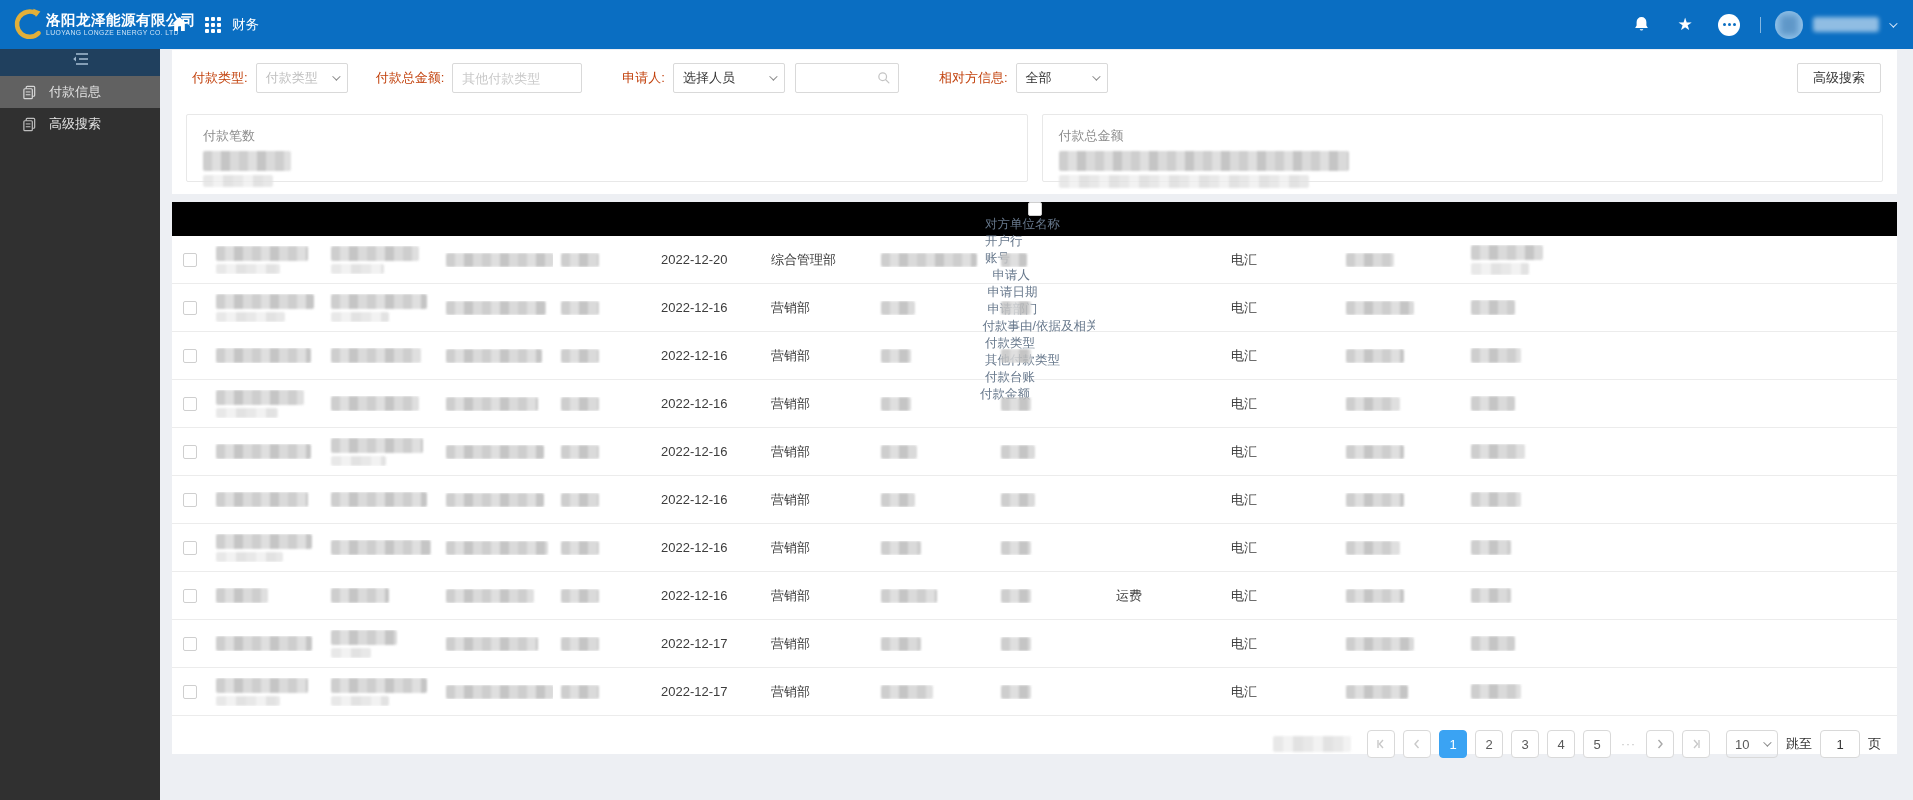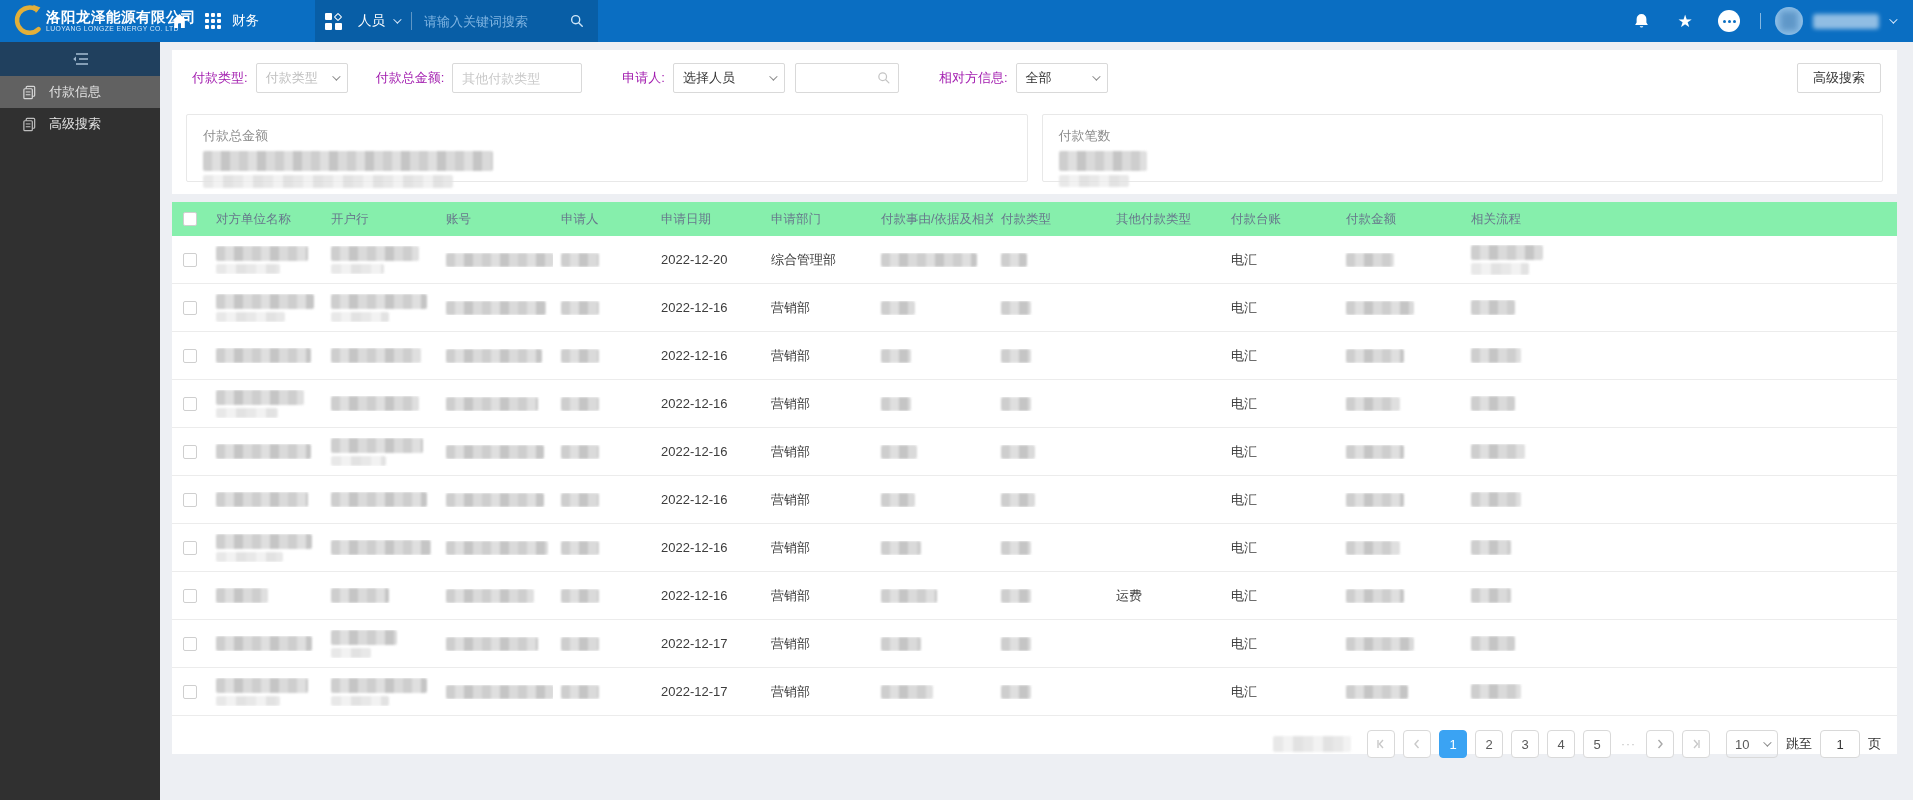--- a/index.html
+++ b/index.html
@@ -1,19 +1,19 @@
 <!DOCTYPE html>
 <html><head>
 <meta charset="utf-8">
 <style>
   * { margin:0; padding:0; box-sizing:border-box; }
   html,body { width:1913px; height:800px; overflow:hidden; font-family:"Liberation Sans","DejaVu Sans",sans-serif; background:#edeff3; }
 
   
-  .nav { position:absolute; top:0; left:0; width:1913px; height:42px; background:#0a6ec2; display:flex; align-items:center; color:#fff; z-index:10; }
+  .nav { position:absolute; top:0; left:0; width:1913px; height:49px; background:#0a6ec2; display:flex; align-items:center; color:#fff; z-index:10; }
   .logo-wrap { display:flex; align-items:center; padding-left:8px; width:162px; }
   .logo-svg { width:36px; height:36px; flex:none; }
   .co { line-height:1.05; margin-left:2px; }
   .co-cn { font-size:14.5px; font-weight:bold; letter-spacing:.5px; white-space:nowrap; }
   .co-en { font-size:6.8px; color:#cfe4f6; letter-spacing:.4px; white-space:nowrap; }
   .nav-ico { display:flex; align-items:center; justify-content:center; width:34px; height:42px; cursor:pointer; }
   .grid9 { display:inline-grid; grid-template-columns:repeat(3,4px); grid-gap:2px; }
   .grid9 i { width:4px; height:4px; background:#fff; border-radius:1px; }
   .nav-app-label { font-size:13.5px; margin:0 14px 0 2px; }
   .nav-sub { display:flex; align-items:center; height:42px; background:rgba(0,0,0,.14); margin-left:42px; padding:0 14px 0 10px; }
@@ -45,42 +45,42 @@
 
   
   .content { position:absolute; top:42px; left:160px; width:1753px; height:758px; }
   .panelA { margin:8px 16px 0 12px; background:#fff; }
   .title-row { height:50px; display:flex; align-items:center; padding:0 20px; border-bottom:1px solid #efefef; position:relative; }
   .title-ico { width:30px; height:30px; border-radius:50%; background:#a93cad; display:flex; align-items:center; justify-content:center; margin-right:12px; }
   .page-title { font-size:15px; color:#333; font-weight:bold; letter-spacing:.5px; }
   .list-ico { position:absolute; right:20px; top:14px; cursor:pointer; }
 
   .filter-row { display:flex; align-items:center; padding:13px 16px 13px 20px; position:relative; }
-  .f-label { font-size:13px; color:#a21caf; font-weight:500; margin-right:8px; white-space:nowrap; }
+  .f-label { font-size:13px; color:#c2410c; font-weight:500; margin-right:8px; white-space:nowrap; }
   .sel { height:30px; border:1px solid #d9d9d9; border-radius:2px; background:#fff; display:flex; align-items:center; justify-content:space-between; padding:0 9px; font-size:13px; cursor:pointer; }
   .sel .ph { color:#bfbfbf; }
   .sel .val { color:#333; }
   .f-input { height:30px; border:1px solid #d9d9d9; border-radius:2px; padding:0 9px; font-size:13px; color:#333; outline:none; }
   .f-input::placeholder { color:#c9c9c9; }
   .search-wrap { position:relative; margin-left:10px; }
   .search-wrap svg { position:absolute; right:8px; top:8px; }
   .adv-btn { position:absolute; right:16px; top:13px; height:30px; padding:0 15px; background:#fff; border:1px solid #d9d9d9; border-radius:2px; font-size:13px; color:#333; cursor:pointer; }
   .gap28 { width:28px; flex:none; } .gap40 { width:40px; flex:none; }
 
   .cards { display:flex; gap:14px; padding:8px 14px 12px; }
   .card { flex:1; border:1px solid #e8e8e8; border-radius:2px; padding:12px 16px 10px; height:68px; }
   .card-label { font-size:13px; color:#8c8c8c; margin-bottom:6px; }
 
   
   .rd { height:14px; border-radius:2px; background:repeating-linear-gradient(90deg,#c6c6c6 0 9px,#dadada 9px 18px,#bcbcbc 18px 27px,#d4d4d4 27px 36px); filter:blur(1.2px); opacity:.85; }
   .rd.lite { background:repeating-linear-gradient(90deg,#e3e3e3 0 10px,#efefef 10px 20px,#dcdcdc 20px 30px); opacity:.8; }
 
   
   .panelB { margin:8px 16px 0 12px; background:#fff; height:calc(758px - 206px); }
-  .thead { display:flex; align-items:center; height:34px; background:#86efac; }
+  .thead { display:flex; align-items:center; height:34px; background:#000000;flex-direction:column; }
   .th { font-size:12.5px; color:#67788c; padding-left:8px; white-space:nowrap; overflow:hidden; }
   .tr { display:flex; align-items:center; height:48px; border-bottom:1px solid #ececec; }
   .td { padding-left:8px; font-size:13px; color:#3c3c3c; overflow:hidden; }
   .cbx-col { width:36px; flex:none; display:flex; justify-content:center; }
   .cbx { width:14px; height:14px; border:1px solid #cfcfcf; border-radius:2px; background:#fff; cursor:pointer; }
   .c0{width:115px;flex:none}.c1{width:115px;flex:none}.c2{width:115px;flex:none}.c3{width:100px;flex:none}
   .c4{width:110px;flex:none}.c5{width:110px;flex:none}.c6{width:120px;flex:none}.c7{width:115px;flex:none}
   .c8{width:115px;flex:none}.c9{width:115px;flex:none}.c10{width:125px;flex:none}.c11{flex:1}
   .stack { display:flex; flex-direction:column; gap:3px; justify-content:center; }
 
@@ -121,36 +121,20 @@
         <i></i>
         <i></i>
         <i></i>
         <i></i>
         <i></i>
         <i></i>
         <i></i>
       </span>
   </div>
   <span class="nav-app-label">财务</span>
-  <div class="nav-sub">
-    <div class="appswitch">
-        <i class="tl"></i>
-        <i class="bl"></i>
-        <i class="br"></i>
-        <i class="tr"></i>
-      </div>
-    <span class="nav-org">人员</span>
-    <span class="chev w"></span>
-    <span class="nav-divider"></span>
-    <input class="nav-search-input" placeholder="请输入关键词搜索" style="">
-    <svg class="mag-w" viewBox="0 0 16 16">
-      <circle cx="6.5" cy="6.5" r="4.6" fill="none" stroke="#cfe6f8" stroke-width="1.6"></circle>
-      <line x1="10.2" y1="10.2" x2="14" y2="14" stroke="#cfe6f8" stroke-width="1.6" stroke-linecap="round"></line>
-    </svg>
-  </div>
   <div class="nav-right">
     <div class="nav-ico">
       <svg width="17" height="17" viewBox="0 0 16 16">
           <path d="M8 1a4.6 4.6 0 0 0-4.6 4.6V9L2 11.2h12L12.6 9V5.6A4.6 4.6 0 0 0 8 1z" fill="#fff"></path>
           <path d="M6.3 12.4a1.8 1.8 0 0 0 3.4 0z" fill="#fff"></path>
         </svg>
     </div>
     <div class="nav-ico">
         <span class="star-ico">★</span>
       </div>
@@ -229,28 +213,28 @@
       <span class="f-label">相对方信息:</span>
       <div class="sel" style="width:92px">
         <span class="val">全部</span>
           <span class="chev"></span>
       </div>
       <button class="adv-btn">高级搜索</button>
     </div>
 
     <div class="cards">
       <div class="card">
+        <div class="card-label">付款笔数</div>
+        <div class="rd" style="width:88px;height:20px"></div>
+        <div class="rd lite" style="width:70px;height:12px;margin-top:4px"></div>
+      </div>
+      <div class="card">
         <div class="card-label">付款总金额</div>
         <div class="rd" style="width:290px;height:20px"></div>
         <div class="rd lite" style="width:250px;height:13px;margin-top:4px"></div>
-      </div>
-      <div class="card">
-        <div class="card-label">付款笔数</div>
-        <div class="rd" style="width:88px;height:20px"></div>
-        <div class="rd lite" style="width:70px;height:12px;margin-top:4px"></div>
       </div>
     </div>
   </div>
 
   <div class="panelB">
     <div class="thead">
       <div class="cbx-col">
           <span class="cbx"></span>
         </div>
 

